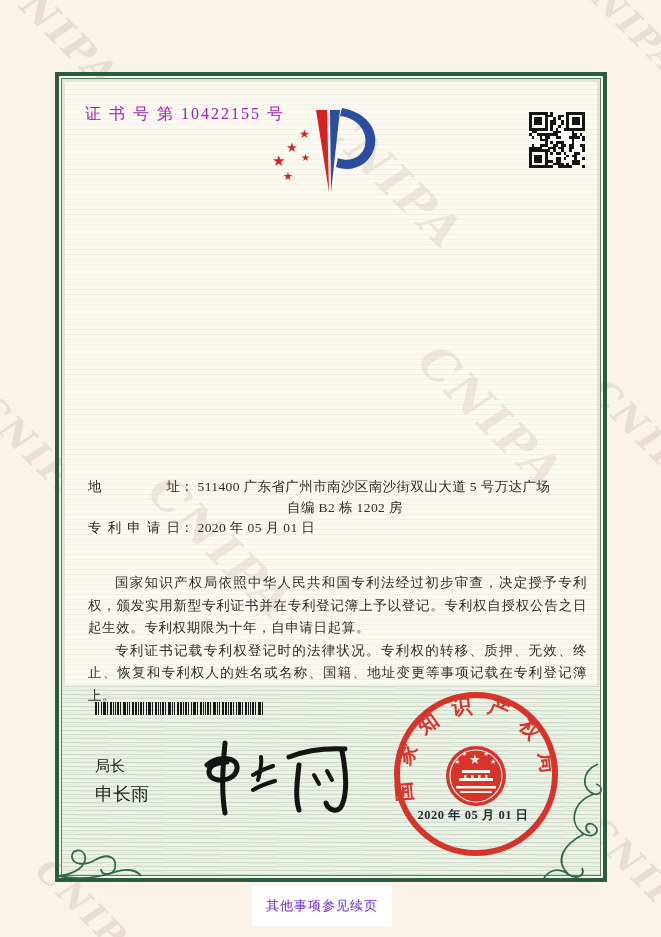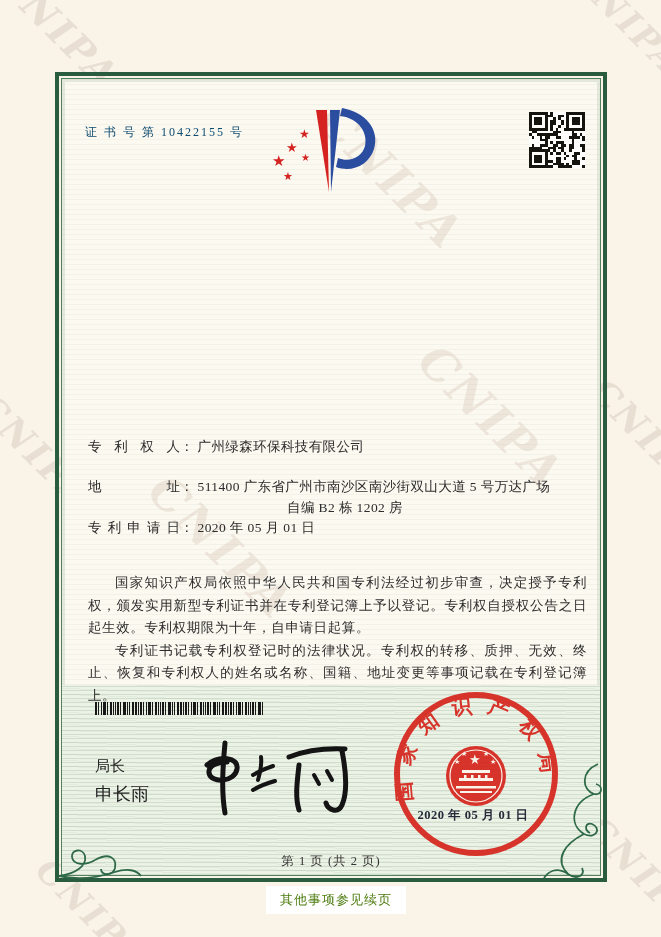--- a/index.html
+++ b/index.html
@@ -28,21 +28,21 @@
                  background:#fcf9f1;
                  background-image:repeating-linear-gradient(0deg, rgba(175,190,172,0.12) 0 1px, transparent 1px 5px);
                  box-shadow: inset 0 0 0 3px rgba(160,190,160,0.28);
                  overflow:hidden; }
   .green-strip { position:absolute; left:0; right:0; bottom:0; height:190px;
                  background:#edf2e6;
                  background-image:repeating-linear-gradient(0deg, rgba(140,175,145,0.30) 0 1px, transparent 1px 4px),
                                   repeating-linear-gradient(2deg, rgba(140,175,145,0.12) 0 1px, transparent 1px 6px); }
 
   
-  .cert-number { position:absolute; left:85px; top:124px; font-size:12px; color:#0c4a6e;
+  .cert-number { position:absolute; left:85px; top:104px; font-size:16px; color:#a21caf;
                  letter-spacing:2px; z-index:3; }
   .qr { position:absolute; left:529px; top:112px; width:56px; height:56px; z-index:3;
         display:grid; grid-template-columns:repeat(21,1fr); grid-auto-rows:1fr; background:#fdfdfb; }
   .qr div { width:100%; height:100%; }
   .qr .b { background:#15140f; }
   .logo { position:absolute; left:270px; top:104px; z-index:3; }
   .title { position:absolute; left:0; top:206px; width:661px; text-align:center;
            font-size:31px; font-weight:700; color:#191919; letter-spacing:8px; z-index:3; }
 
   
@@ -65,22 +65,22 @@
   .director-title { position:absolute; left:95px; top:757px; font-family:"Liberation Sans","DejaVu Sans",sans-serif;
                     font-size:15px; color:#222; z-index:3; }
   .director-name  { position:absolute; left:95px; top:782px; font-family:"Liberation Sans","DejaVu Sans",sans-serif;
                     font-size:18px; color:#222; z-index:3; }
   .signature { position:absolute; left:195px; top:735px; z-index:3; }
   .seal { position:absolute; left:390px; top:690px; z-index:4; opacity:0.92; }
   .seal-date { position:absolute; left:408px; top:807px; width:130px; text-align:center; z-index:5;
                font-size:12.5px; color:#252a38; letter-spacing:0.5px; font-weight:600; }
   .page-info { position:absolute; left:55px; top:853px; width:552px; text-align:center;
                font-size:12.5px; color:#333; z-index:3; letter-spacing:1px; }
-  .continuation { position:absolute; left:266px; top:886px; background:#ffffff; padding:5px 14px;
-                  font-size:13px; color:#4d7c0f; letter-spacing:1px; z-index:3; }
+  .continuation { position:absolute; left:252px; top:886px; background:#ffffff; padding:11px 14px;
+                  font-size:13px; color:#6d28d9; letter-spacing:1px; z-index:3; }
   .ornament { position:absolute; z-index:3; }
   .orn-bl { left:57px; top:828px; }
   .orn-br { left:542px; top:762px; }
 </style>
 </head>
 <body>
 
 <div class="page">
 
   <div class="wm wm-tl">CNIPA</div>
@@ -553,23 +553,20 @@
     <text x="13" y="76" font-size="11" fill="#d42320">★</text>
     <text x="31" y="57" font-size="10" fill="#d42320">★</text>
 
     <polygon points="46,6 57,6 59,88" fill="#d42320"></polygon>
     <polygon points="60,6 70,6 61,88" fill="#2b4da0"></polygon>
 
     <path d="M72,4 C96,8 110,26 104,45 C99,61 82,69 66,63 L68,54 C80,59 92,53 95,42 C98,29 89,14 70,12 Z" fill="#2b4da0"></path>
   </svg>
 
 
-  <div class="field-row" style="top:438px">
-    <span class="field-label">专利权人</span><span class="field-colon">：</span><span class="field-value">广州绿森环保科技有限公司</span>
-  </div>
   <div class="field-row" style="top:478px">
     <span class="field-label">地址</span><span class="field-colon">：</span><span class="field-value">511400 广东省广州市南沙区南沙街双山大道 5 号万达广场</span>
     <span class="addr-line2">自编 B2 栋 1202 房</span>
   </div>
   <div class="field-row" style="top:519px">
     <span class="field-label">专利申请日</span><span class="field-colon">：</span><span class="field-value">2020 年 05 月 01 日</span>
   </div>
 
   <div class="body-text">
     <p>国家知识产权局依照中华人民共和国专利法经过初步审查，决定授予专利权，颁发实用新型专利证书并在专利登记簿上予以登记。专利权自授权公告之日起生效。专利权期限为十年，自申请日起算。</p>
@@ -692,16 +689,15 @@
     <path d="M38,32 C52,24 60,30 58,40 C56,48 44,48 44,41"></path>
     <path d="M2,48 C20,52 40,50 58,44 C70,40 80,42 84,48"></path>
   </svg>
   <svg class="ornament orn-br" width="62" height="118" viewBox="0 0 62 118" fill="none" stroke="#2f6a48" stroke-width="1.8">
     <path d="M56,2 C38,10 40,28 52,32 C60,34 62,24 54,22"></path>
     <path d="M52,32 C30,40 26,62 42,72 C54,78 60,66 50,62 C43,60 42,68 48,71"></path>
     <path d="M42,72 C22,82 12,98 26,112 C34,118 44,114 40,106"></path>
     <path d="M26,112 C14,104 6,110 2,116"></path>
   </svg>
 
-  <div class="page-info">第 1 页 (共 2 页)</div>
   <div class="continuation">其他事项参见续页</div>
 
 </div>
 
 </body></html>

